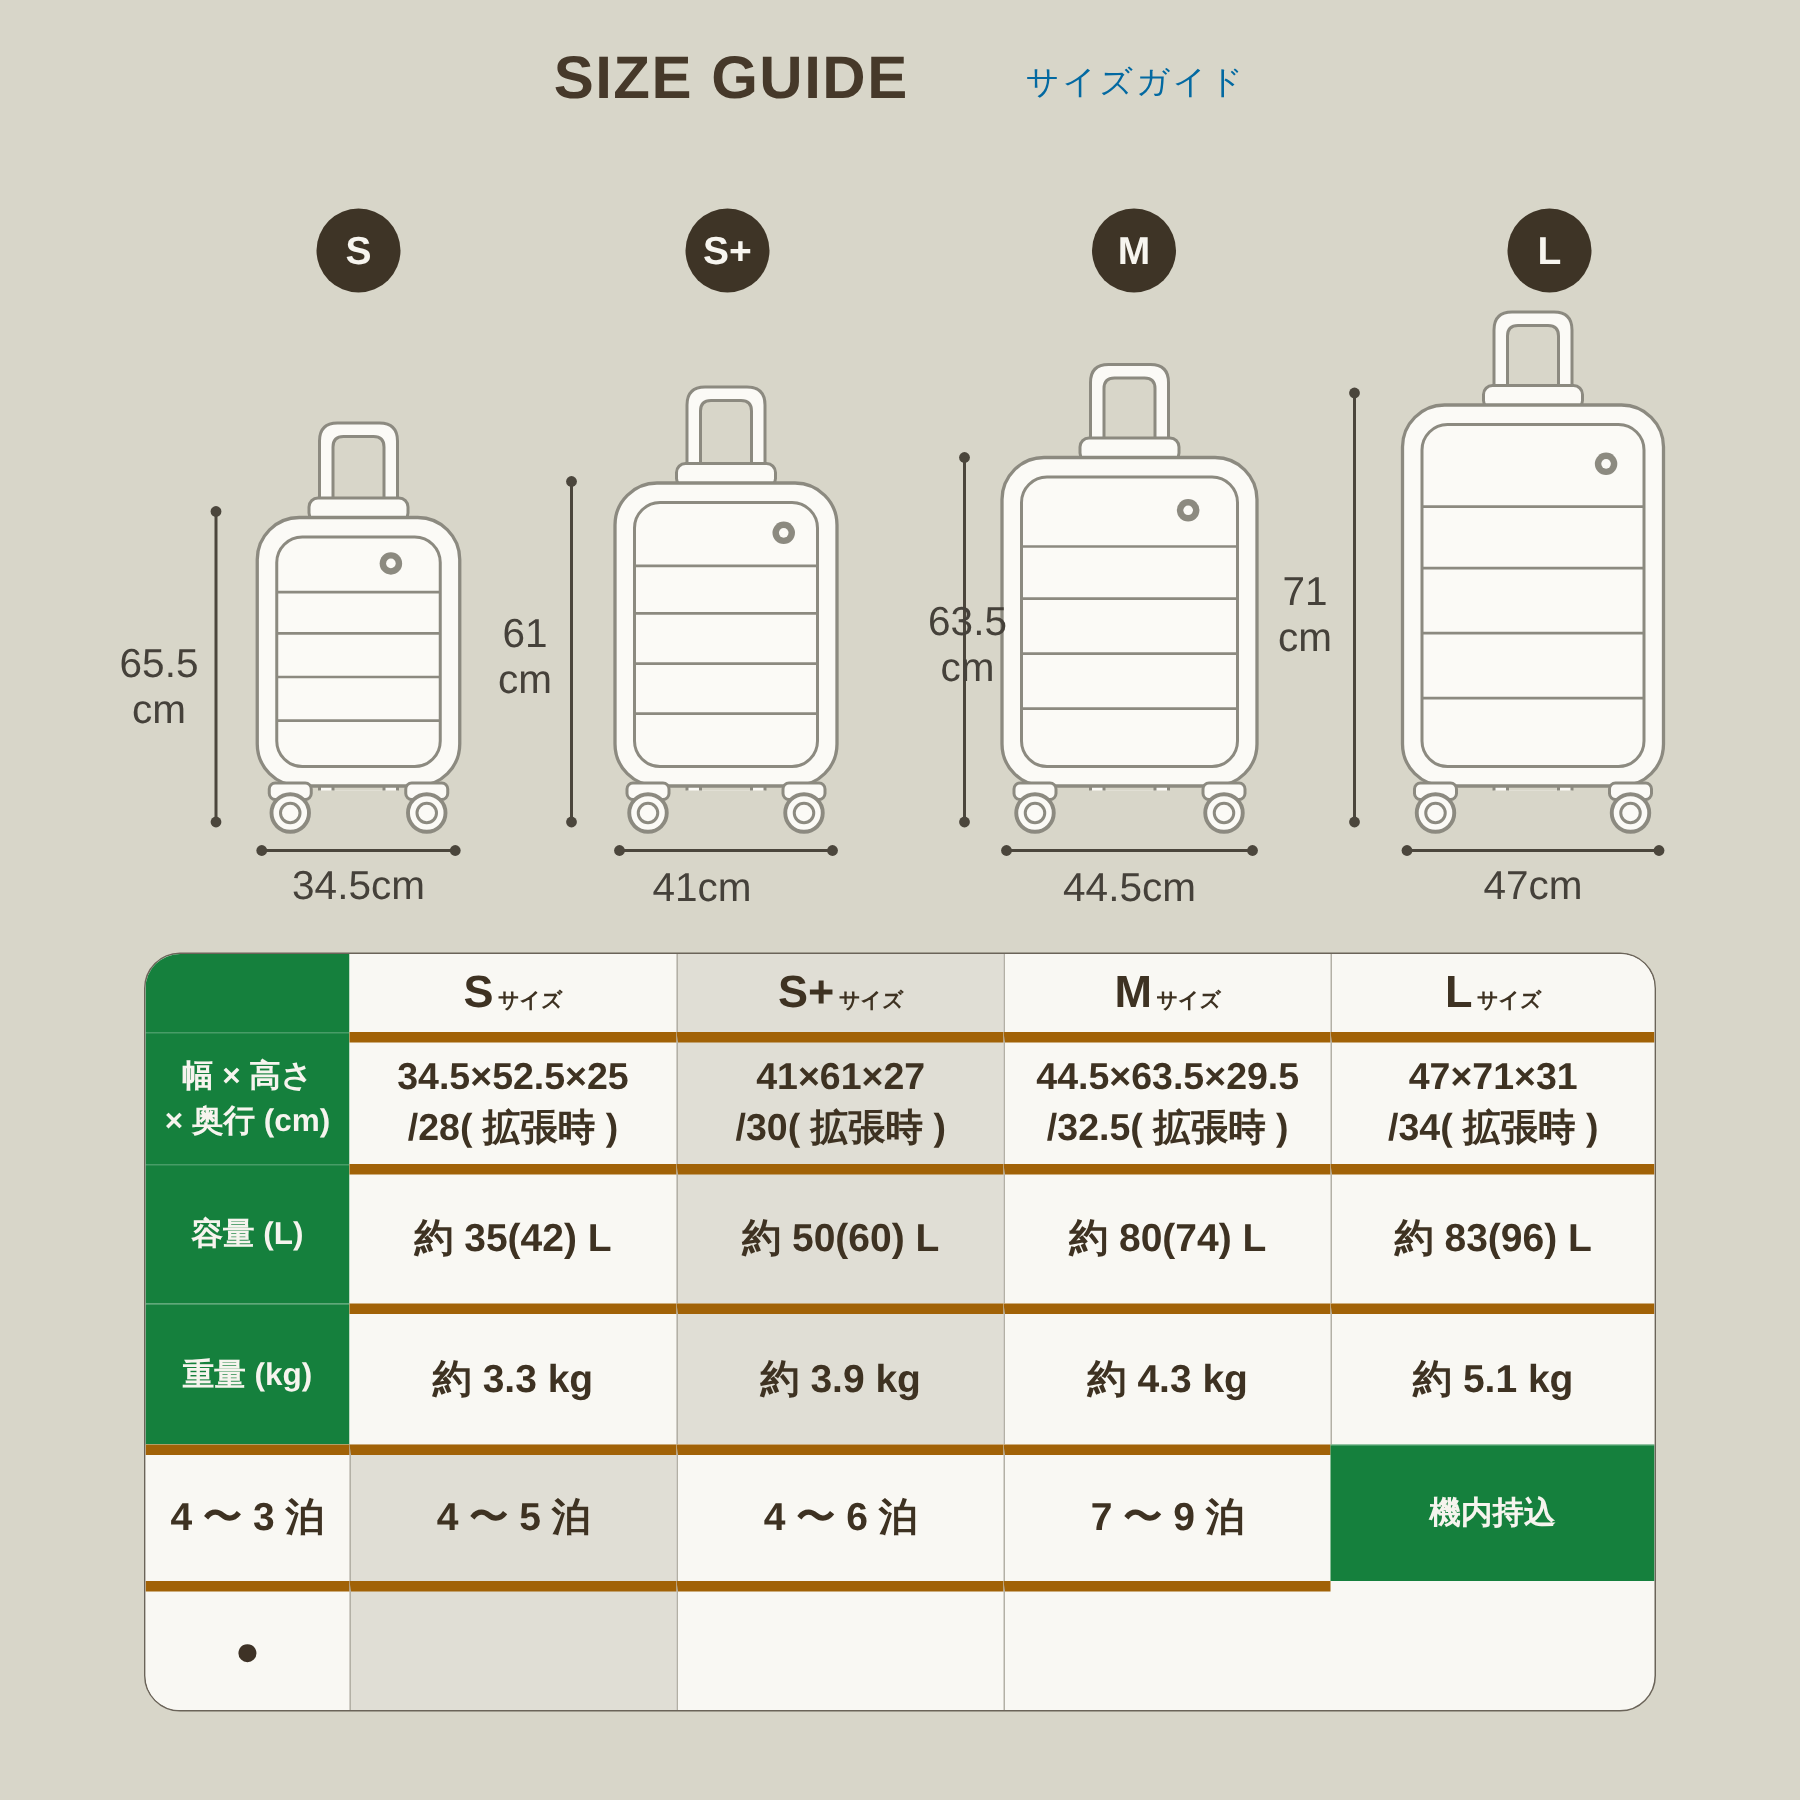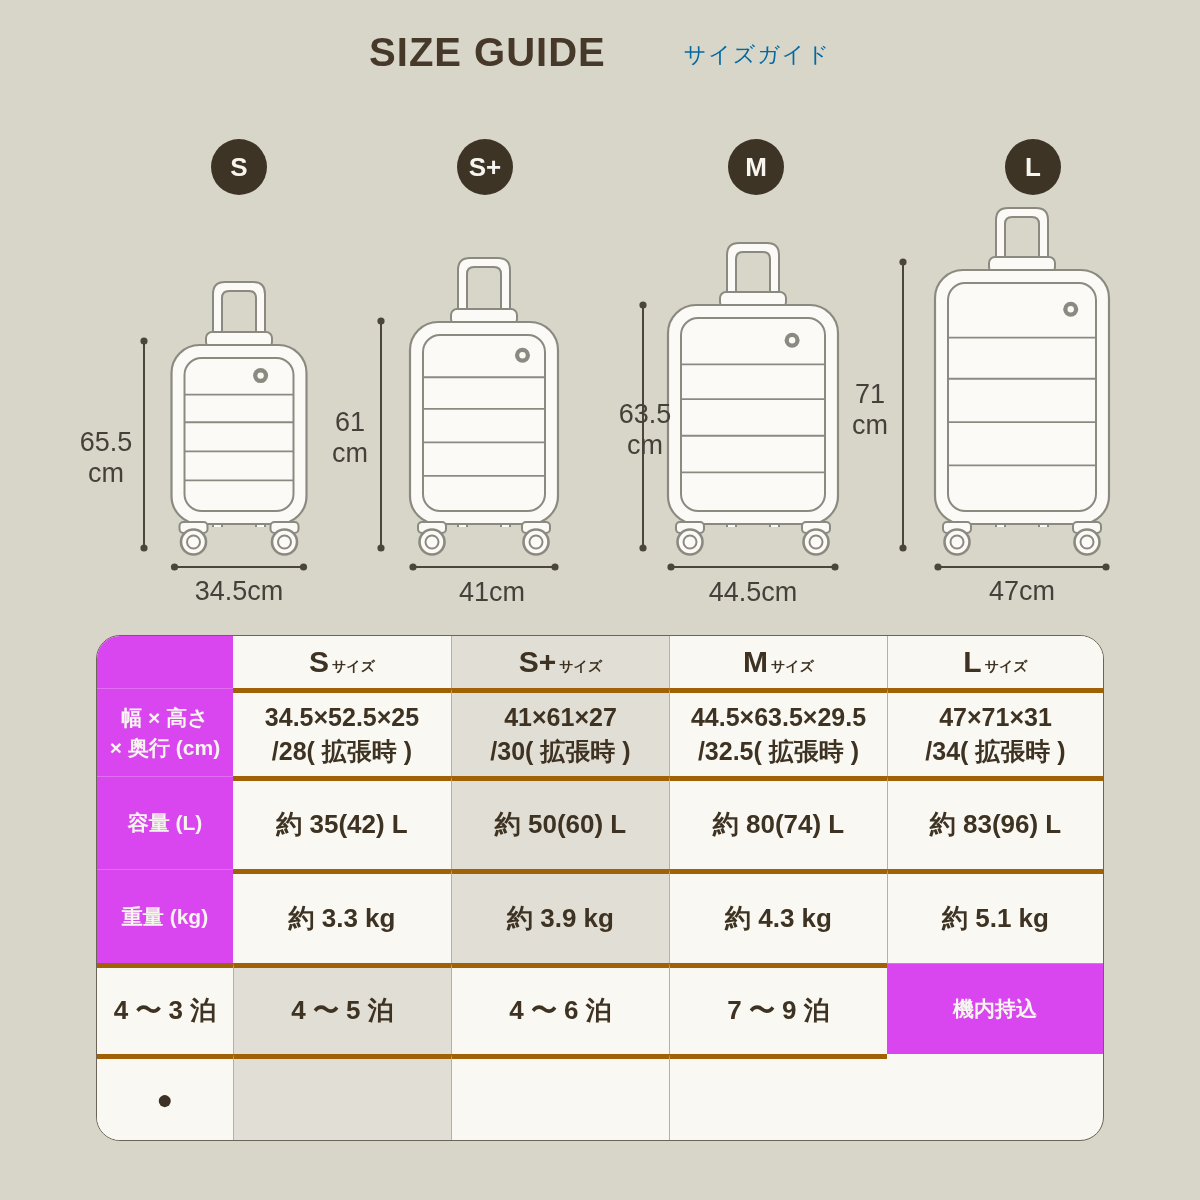--- a/index.html
+++ b/index.html
@@ -37,33 +37,33 @@
     display:grid;
     grid-template-columns:136px 218px 218px 218px 1fr;
     grid-template-rows:52px 88px 93px 94px 91px 1fr;
     background:#F9F8F3;
   }
   .cell{
     display:flex;align-items:center;justify-content:center;
     text-align:center;white-space:pre-line;box-sizing:border-box;
   }
   .lbl{
-    background:#d946ef;color:#F6F4EE;font-weight:bold;font-size:21px;line-height:1.4;
+    background:#15803d;color:#F6F4EE;font-weight:bold;font-size:21px;line-height:1.4;
   }
   .lbl.bt{border-top:1px solid rgba(255,255,255,.22);}
   .head{font-weight:bold;color:#3E3222;align-items:center;gap:3px;}
   .head .big{font-size:30px;line-height:1;}
   .head .suf{font-size:14px;padding-top:10px;}
   .val{font-weight:bold;font-size:26px;color:#3E3222;line-height:1.35;}
   .val.dims{font-size:25px;}
   .val.dot-cell{font-size:28px;color:#3E3226;}
   .colbg{background:#F9F8F3;}
   .hl{background:#E0DED5;}
   .bl{border-left:1px solid #B3B0A5;}
-  .bt{border-top:5px solid #a16207;}
+  .bt{border-top:7px solid #a16207;}
 </style>
 </head>
 <body>
 
 <div class="page">
 
   <div class="title-wrap">
     <span class="title-en">SIZE GUIDE</span>
     <span class="title-ja">サイズガイド</span>
   </div>
@@ -171,21 +171,21 @@
   <div class="dim" style="left:106px;top:458px;">65.5
 cm</div>
   <div class="dim" style="left:350px;top:438px;">61
 cm</div>
   <div class="dim" style="left:608px;top:430px;margin-left:37px;">63.5
 cm</div>
   <div class="dim" style="left:870px;top:410px;">71
 cm</div>
 
   <div class="dim" style="left:239px;top:591px;">34.5cm</div>
-  <div class="dim" style="left:492px;top:592px;">41cm</div>
+  <div class="dim" style="left:468px;top:592px;">41cm</div>
   <div class="dim" style="left:753px;top:592px;">44.5cm</div>
   <div class="dim" style="left:1022px;top:591px;">47cm</div>
 
   <div class="sg-table">
 
     <div class="cell lbl"></div>
     <div class="cell head colbg"><span class="big">S</span><span class="suf">サイズ</span></div>
     <div class="cell head hl bl"><span class="big">S+</span><span class="suf">サイズ</span></div>
     <div class="cell head colbg bl"><span class="big">M</span><span class="suf">サイズ</span></div>
     <div class="cell head colbg bl"><span class="big">L</span><span class="suf">サイズ</span></div>

